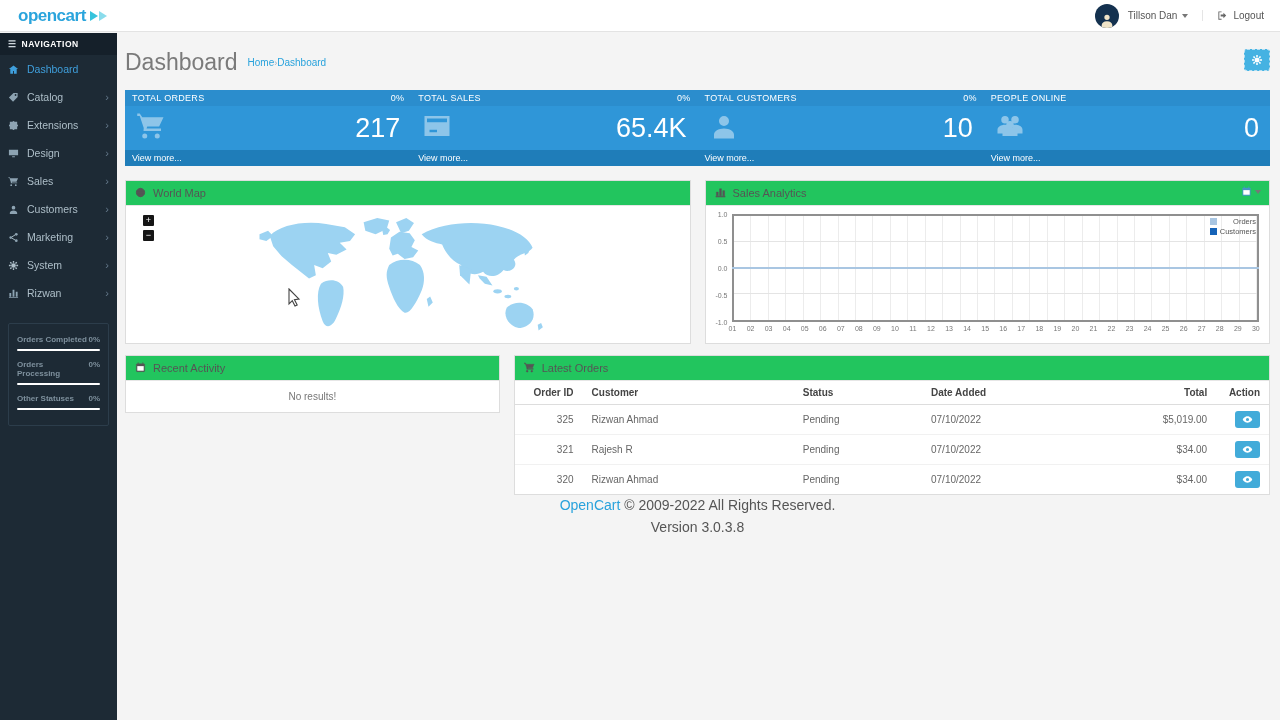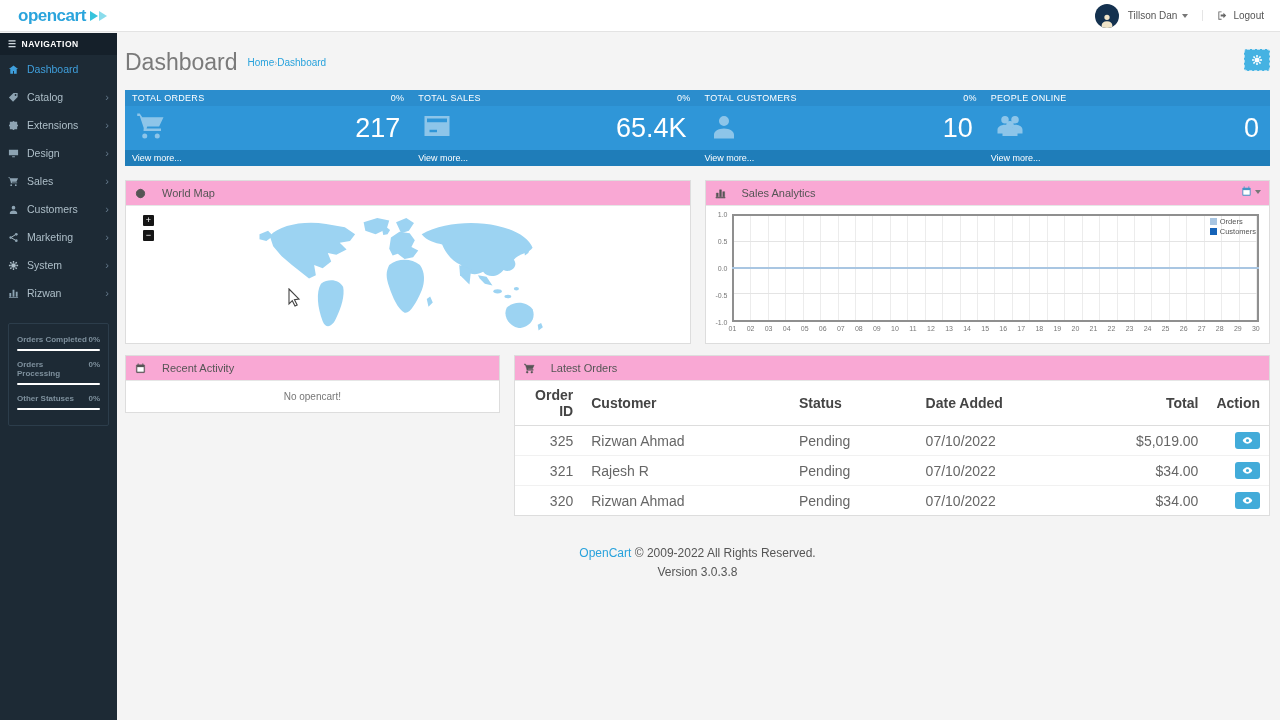--- a/index.html
+++ b/index.html
@@ -67,22 +67,22 @@
   .tile-head { background:#2b8dcd; font-size:9px; padding:3px 7px; display:flex;
     justify-content:space-between; letter-spacing:.3px; }
   .tile-body { flex:1; background:#2f96d8; display:flex; align-items:center;
     justify-content:space-between; padding:0 11px; }
   .tile-body .icn svg { width:30px; height:30px; fill:#fff; opacity:.45; }
   .tile-value { font-size:27px; }
   .tile-foot { background:#1f7db9; font-size:9px; padding:3px 7px; cursor:pointer; }
 
   
   .panel { background:#fff; border:1px solid #ddd; }
-  .panel-head { background:#f9a8d4; border-bottom:1px solid #e6e6e6; padding:6px 9px;
-    font-size:11px; color:#555; display:flex; align-items:center; gap:16px; }
+  .panel-head { background:#22c55e; border-bottom:1px solid #e6e6e6; padding:6px 9px;
+    font-size:11px; color:#555; display:flex; align-items:flex-start; gap:7px; }
   .panel-head .icn { display:flex; }
   .panel-head .icn svg { width:11px; height:11px; fill:#555; stroke:#555; }
   .row2 { display:grid; grid-template-columns:1fr 1fr; gap:14px; }
   .row3 { display:grid; grid-template-columns:375fr 757fr; gap:14px; margin-top:11px; align-items:start; }
 
   
   .map-body { position:relative; height:137px; overflow:hidden; }
   .map-zoom { position:absolute; left:17px; top:9px; z-index:3; }
   .zbtn { width:11px; height:11px; background:#151515; color:#fff; font-size:9px; line-height:10px;
     text-align:center; margin-bottom:4px; cursor:pointer; border-radius:1px; }
@@ -99,38 +99,38 @@
         transparent calc(50% - 1px), #e4e4e4 calc(50% - 1px), #e4e4e4 50%, transparent 50%,
         transparent calc(75% - 1px), #e4e4e4 calc(75% - 1px), #e4e4e4 75%, transparent 75%),
       repeating-linear-gradient(to right, transparent, transparent calc(100%/30 - 1px), #ececec calc(100%/30 - 1px), #ececec calc(100%/30));
   }
   .series-line { position:absolute; left:0; right:0; height:2px; }
   .ylab { position:absolute; right:calc(100% + 4px); font-size:7px; color:#777; transform:translateY(-50%); }
   .xlabs { display:flex; justify-content:space-between; margin-left:14px; margin-right:-2px;
     font-size:7px; color:#777; padding:3px 0 0; }
   .xlabs span { width:14px; text-align:center; }
   .legend { position:absolute; top:3px; right:3px; font-size:7.5px; color:#555; z-index:2; }
-  .leg-row { display:flex; align-items:center; gap:3px; justify-content:flex-start; margin-bottom:1px; }
+  .leg-row { display:flex; align-items:center; gap:3px; justify-content:space-between; margin-bottom:1px; }
   .swatch { width:7px; height:7px; display:inline-block; }
 
   
   .empty-msg { padding:10px; text-align:center; font-size:10px; color:#777; }
 
   
-  table { width:100%; border-collapse:collapse; font-size:14px; }
+  table { width:100%; border-collapse:collapse; font-size:10px; }
   th { color:#444; text-align:left; padding:6px 9px; border-bottom:1px solid #ddd; font-weight:bold; }
   td { color:#666; padding:6px 9px; border-bottom:1px solid #f1f1f1; }
   tr:last-child td { border-bottom:none; }
   .r { text-align:right; }
   .eye-btn { display:inline-flex; width:25px; height:17px; background:#42abd9; border:none;
     border-radius:3px; align-items:center; justify-content:center; cursor:pointer; }
   .eye-btn svg { width:11px; height:11px; fill:#fff; }
 
   
-  .pagefoot { margin-top:28px; text-align:center; font-size:12px; color:#555; line-height:1.55; }
+  .pagefoot { text-align:center; font-size:14px; color:#555; line-height:1.55; }
   .pagefoot a { color:#28a2dc; cursor:pointer; }
 </style>
 </head>
 <body>
 
 <header class="topbar">
   <div class="logo">
     <span class="logo-text">opencart</span>
     <span class="logo-arrows">
         <i></i>
@@ -481,21 +481,21 @@
       <div class="panel-head">
         <span class="icn">
           <svg viewBox="0 0 24 24">
               <path d="M7 1v3M17 1v3" stroke-width="2"></path>
               <rect x="3" y="4" width="18" height="17" rx="1.5"></rect>
               <rect x="5" y="9" width="14" height="10" fill="#fff" stroke="none"></rect>
             </svg>
         </span>
         <span>Recent Activity</span>
       </div>
-      <div class="empty-msg">No opencart!</div>
+      <div class="empty-msg">No results!</div>
     </div>
 
     <div class="panel">
       <div class="panel-head">
         <span class="icn">
           <svg viewBox="0 0 24 24">
               <path d="M7 18a2 2 0 1 0 0 4 2 2 0 0 0 0-4zm10 0a2 2 0 1 0 0 4 2 2 0 0 0 0-4zM3 2H1v2h2l3.2 9.6L6 16h14v-2H8.4l.6-1.6h9.5L22 5H5z"></path>
             </svg>
         </span>
         <span>Latest Orders</span>

